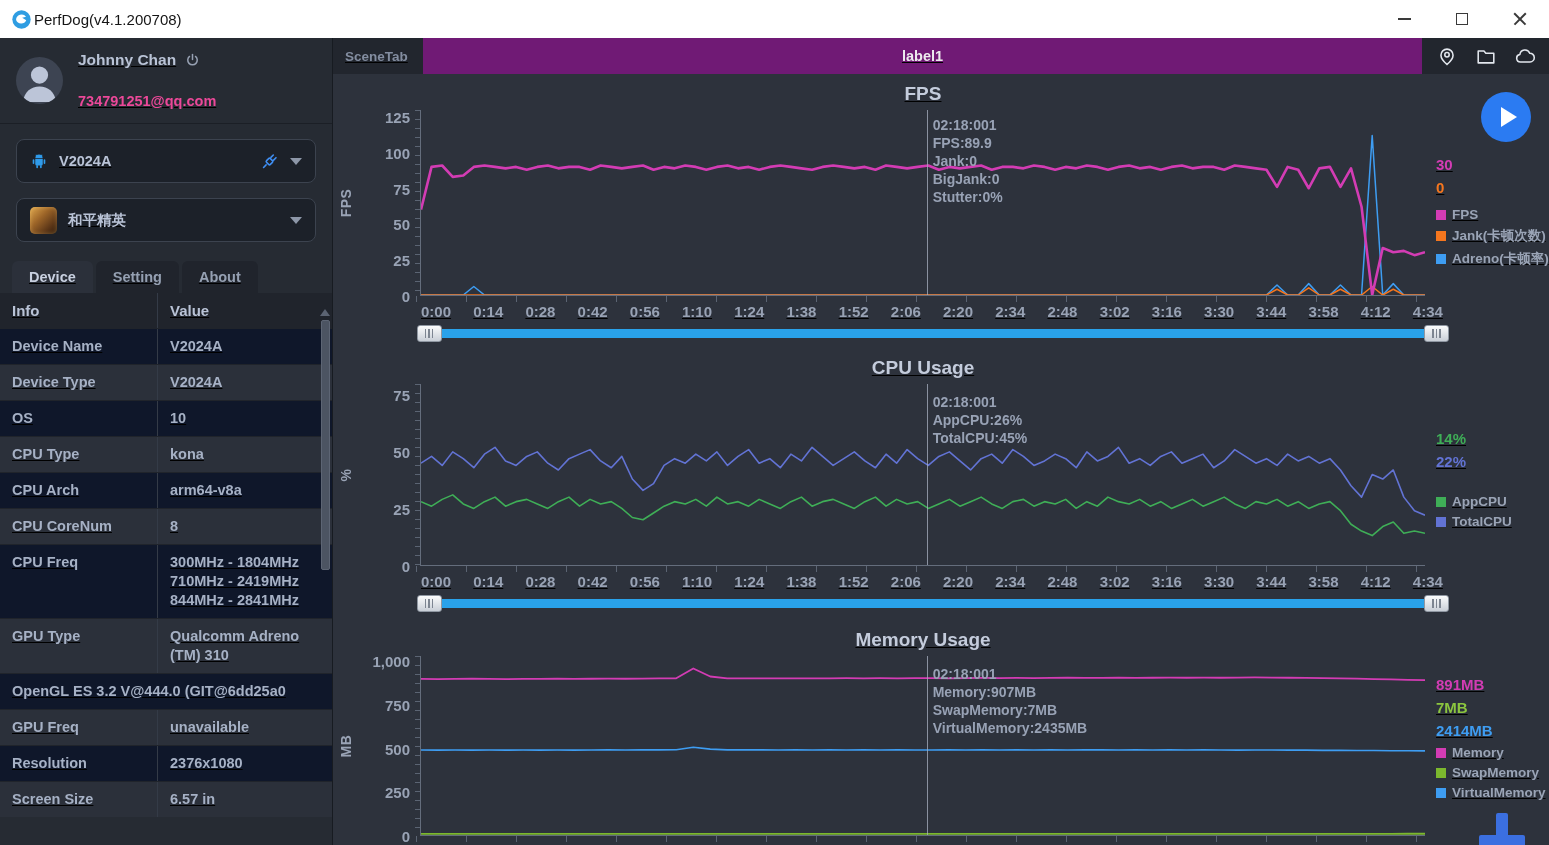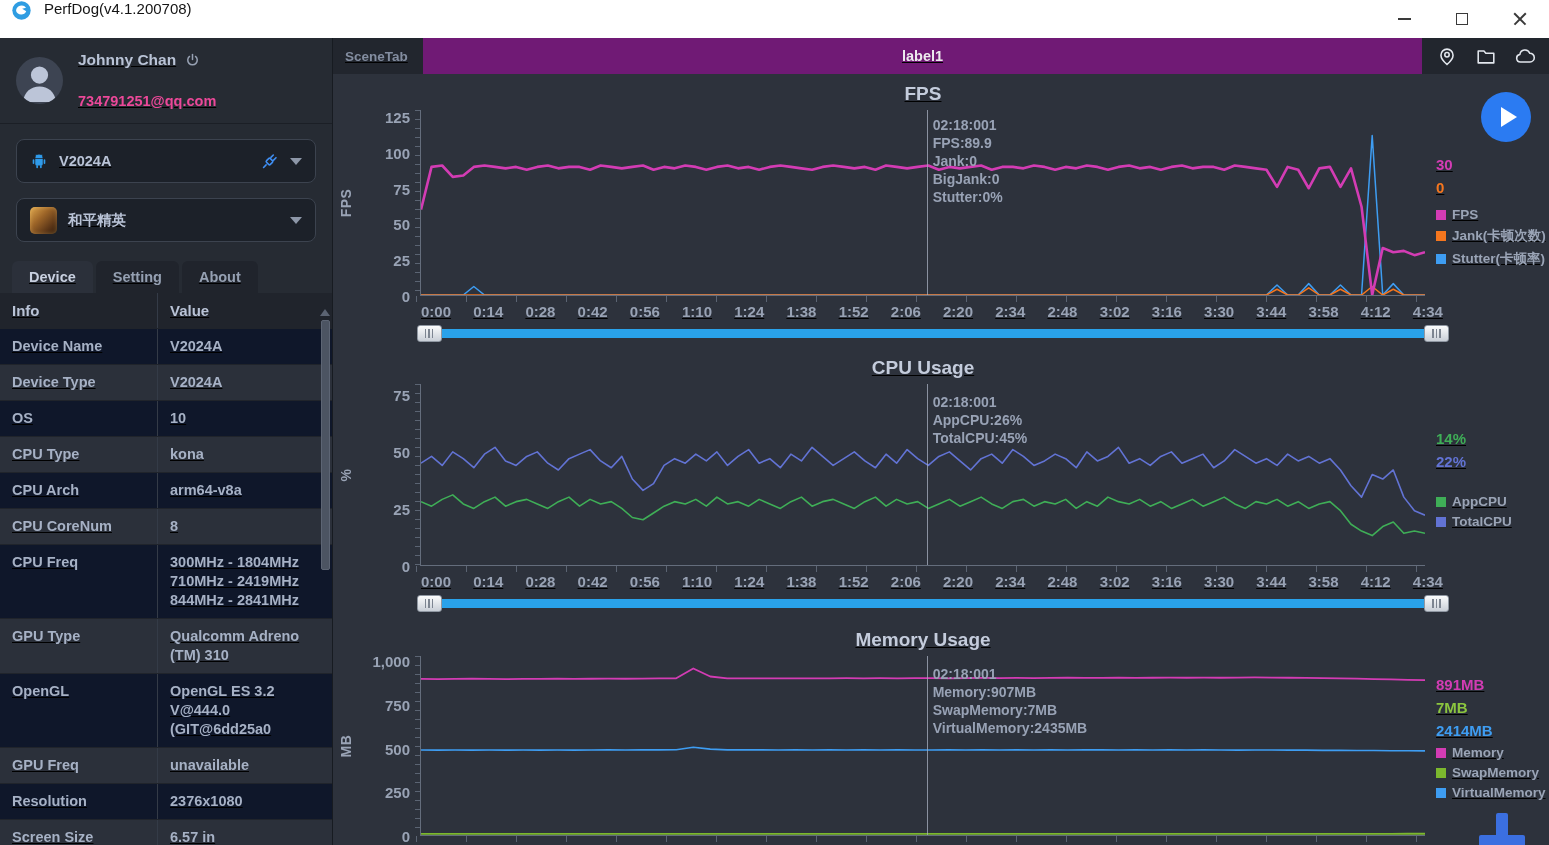--- a/index.html
+++ b/index.html
@@ -5,21 +5,21 @@
   * { box-sizing: border-box; }
   html,body { margin:0; padding:0; }
   body {
     width:1549px; height:845px; overflow:hidden;
     font-family:"Liberation Sans", sans-serif;
     background:#2d323c;
   }
   #app { width:1549px; height:845px; display:flex; flex-direction:column; }
 
   
-  .titlebar { flex:0 0 38px; background:#ffffff; display:flex; align-items:flex-start; gap:12px; padding-left:11px; position:relative; }
+  .titlebar { flex:0 0 38px; background:#ffffff; display:flex; align-items:center; gap:2px; padding-left:11px; position:relative; }
   .logo { width:21px; height:21px; display:block; }
   .titlebar-title { font-size:15px; color:#151515; }
   .win-controls { position:absolute; right:0; top:0; height:100%; display:flex; }
   .win-btn { width:58px; height:100%; display:flex; align-items:center; justify-content:center; }
   .glyph-minimize { width:13px; height:0; border-top:2px solid #3a3a3a; display:block; }
   .glyph-maximize { width:12px; height:12px; border:1.5px solid #3a3a3a; display:block; }
   .glyph-close { width:14px; height:14px; position:relative; display:block; }
   .glyph-close::before,.glyph-close::after { content:""; position:absolute; left:-1px; top:6px; width:16px; height:1.6px; background:#3a3a3a; }
   .glyph-close::before { transform:rotate(45deg); }
   .glyph-close::after { transform:rotate(-45deg); }
@@ -224,21 +224,20 @@
             </div>
             <div class="trow">
               <div class="tcell tkey">CPU Freq</div>
               <div class="tcell tval">300MHz - 1804MHz 710MHz - 2419MHz 844MHz - 2841MHz</div>
             </div>
             <div class="trow">
               <div class="tcell tkey">GPU Type</div>
               <div class="tcell tval">Qualcomm Adreno (TM) 310</div>
             </div>
             <div class="trow">
-              <div class="tcell tkey">OpenGL</div>
               <div class="tcell tval">OpenGL ES 3.2 V@444.0 (GIT@6dd25a0</div>
             </div>
             <div class="trow">
               <div class="tcell tkey">GPU Freq</div>
               <div class="tcell tval">unavailable</div>
             </div>
             <div class="trow">
               <div class="tcell tkey">Resolution</div>
               <div class="tcell tval">2376x1080</div>
             </div>
@@ -319,21 +318,21 @@
                   <div class="legend-item">
                     <span class="legend-swatch" style="background: rgb(211, 60, 180);"></span>
                     <span>FPS</span>
                   </div>
                   <div class="legend-item">
                     <span class="legend-swatch" style="background: rgb(245, 118, 30);"></span>
                     <span>Jank(卡顿次数)</span>
                   </div>
                   <div class="legend-item">
                     <span class="legend-swatch" style="background: rgb(62, 157, 242);"></span>
-                    <span>Stutter(卡顿率)</span>
+                    <span>Adreno(卡顿率)</span>
                   </div>
                 </div>
             </div>
           </div>
           <div class="xaxis">
               <div class="xtick">0:00</div>
               <div class="xtick">0:14</div>
               <div class="xtick">0:28</div>
               <div class="xtick">0:42</div>
               <div class="xtick">0:56</div>

